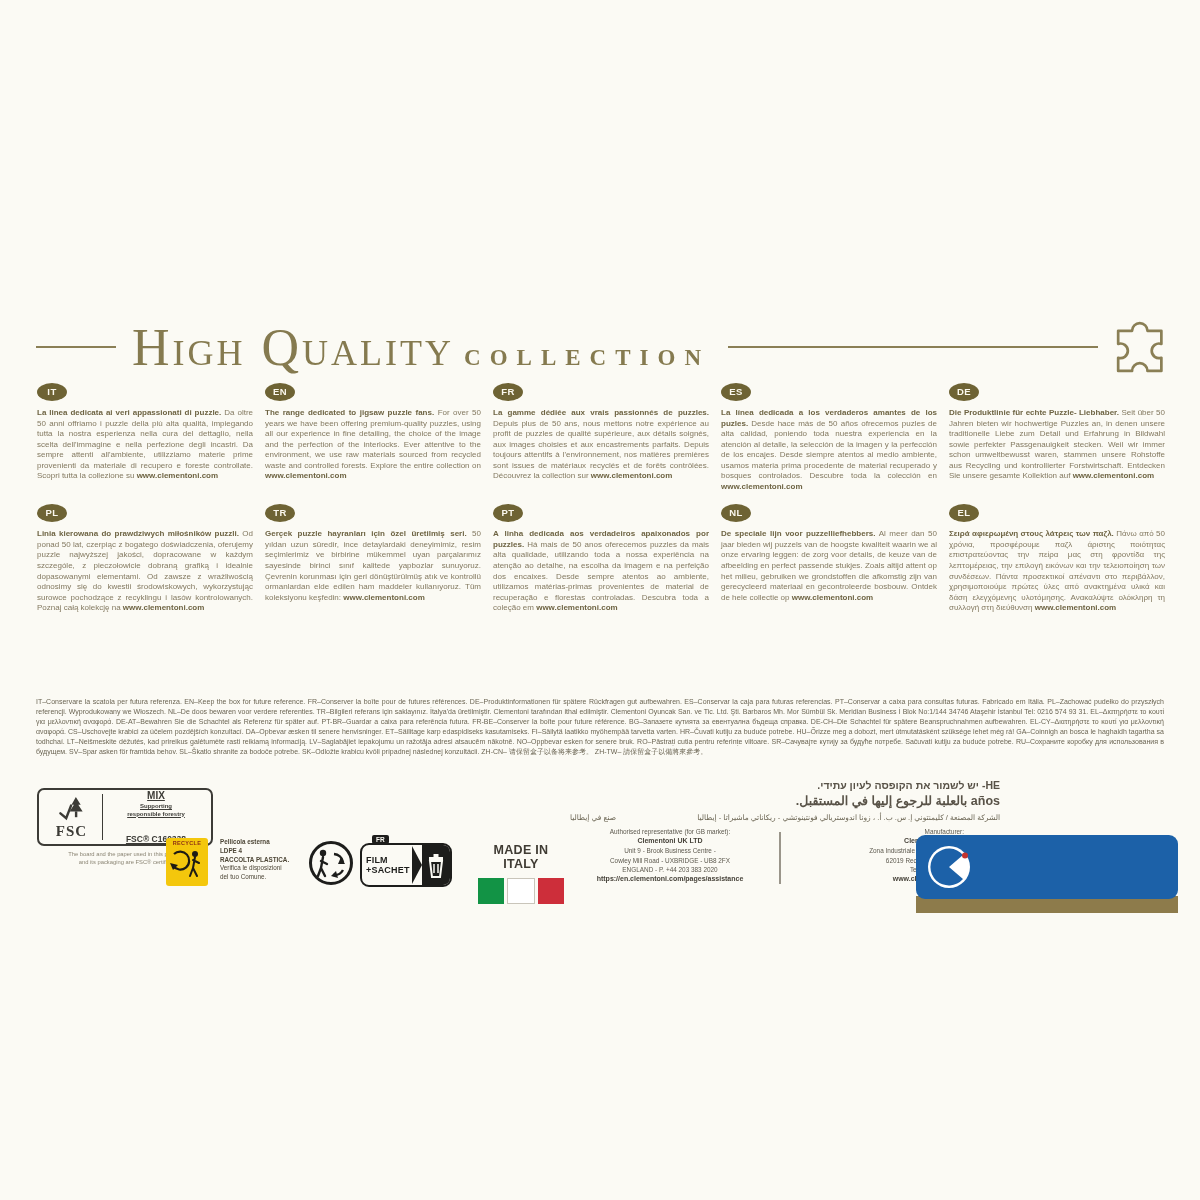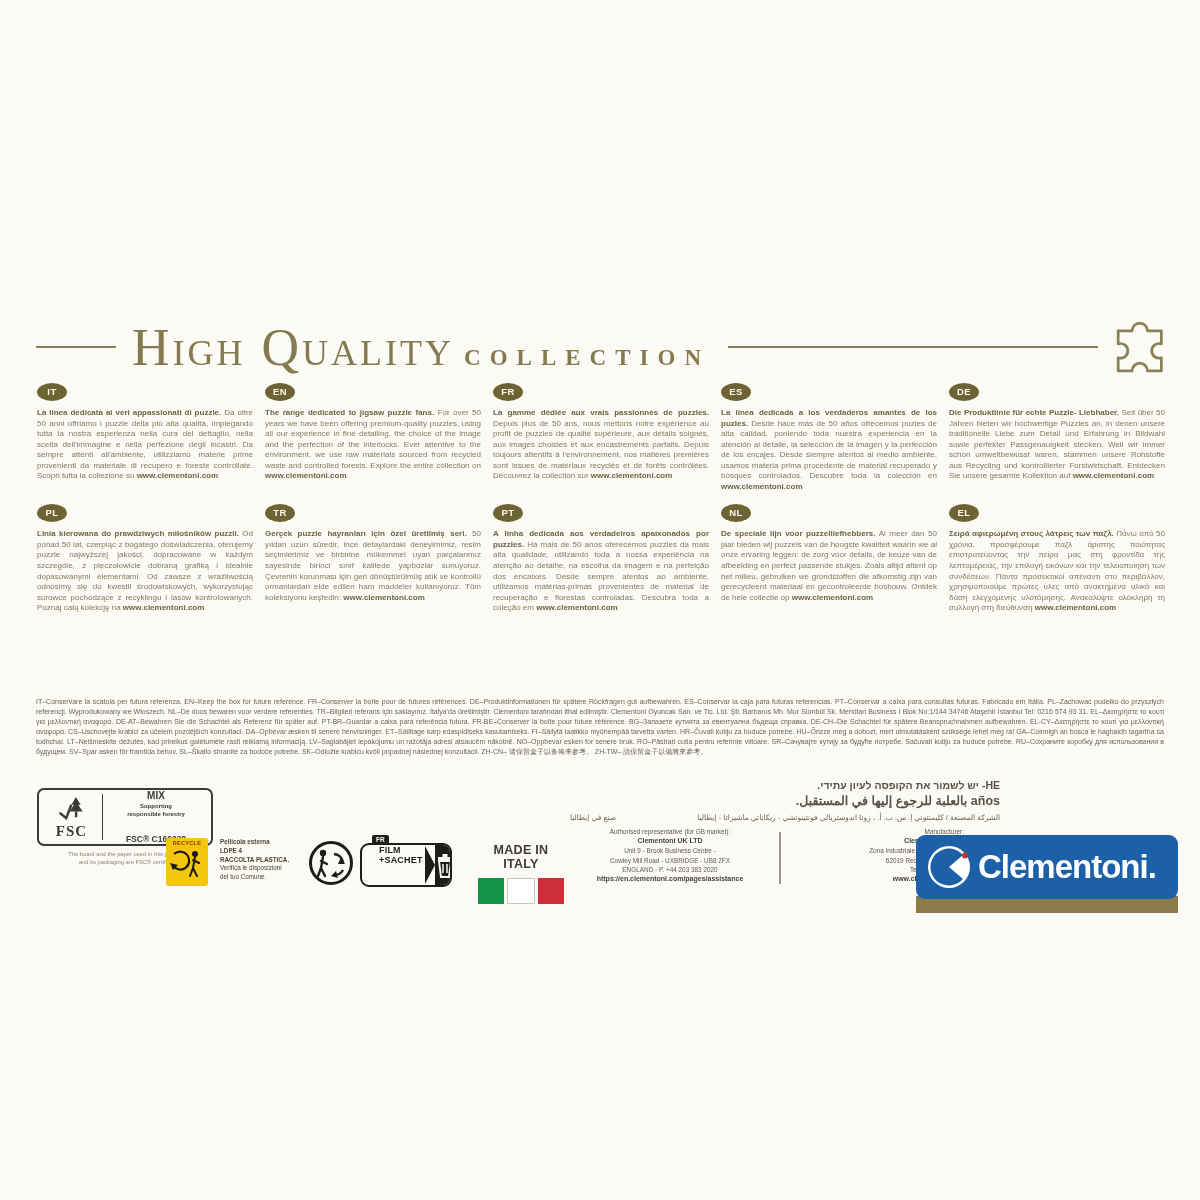--- a/index.html
+++ b/index.html
@@ -55,42 +55,42 @@
 
   
   .fsc-box {
     position:absolute; left:37px; top:788px; width:176px; height:58px;
     border:2px solid #3c3b36; border-radius:7px; background:#fbfaf4;
     display:flex; align-items:center; padding:4px 8px; color:#3c3b36;
   }
   .fsc-left { width:56px; text-align:center; border-right:1.5px solid #3c3b36; padding-right:6px; height:100%;
     display:flex; flex-direction:column; justify-content:space-between; align-items:center; }
   .fsc-word { font-family:"Liberation Serif", serif; font-size:15px; font-weight:bold; letter-spacing:1px; }
-  .fsc-right { flex:1; text-align:center; padding-left:6px; }
+  .fsc-right { flex:1; text-align:center; padding-left:6px;text-decoration:underline; }
   .fsc-mix { font-size:10px; font-weight:bold; }
   .fsc-support { font-size:6px; font-weight:bold; line-height:1.2; margin-top:2px; }
   .fsc-code { font-size:8.5px; font-weight:bold; margin-top:16px; }
   .fsc-caption { position:absolute; left:40px; top:851px; width:172px; font-size:5.8px; line-height:1.35; color:#8b8574; text-align:center; }
 
   
   .recycle-box {
     position:absolute; left:166px; top:838px; width:42px; height:48px;
     background:#f4c70c; border-radius:3px; text-align:center; padding-top:2px;
   }
   .recycle-label { font-size:5.5px; font-weight:bold; color:#8c2f14; letter-spacing:0.3px; }
   .recycle-text { position:absolute; left:220px; top:838px; font-size:6.3px; line-height:1.4; color:#4d4636; }
   .recycle-text .rt-bold { font-weight:bold; }
 
   .triman { position:absolute; left:308px; top:840px; }
 
   .film-sachet { position:absolute; left:360px; top:843px; width:92px; height:44px;
     border:2.5px solid #1d1d1b; border-radius:9px; background:#fbfaf4; display:flex; align-items:stretch; overflow:hidden; }
   .fs-tab { position:absolute; left:372px; top:835px; background:#1d1d1b; color:#fbfaf4;
     font-size:6.5px; font-weight:bold; padding:1px 4px; border-radius:2px; z-index:2; }
-  .fs-text { flex:1; display:flex; flex-direction:column; padding-left:17px;
+  .fs-text { flex:1; display:flex; flex-direction:column; justify-content:center; padding-left:4px;
     font-size:9px; font-weight:bold; color:#1d1d1b; line-height:1.15; letter-spacing:0.2px; }
   .fs-arrow { width:0; height:0; border-top:19.5px solid transparent; border-bottom:19.5px solid transparent;
     border-left:10px solid #1d1d1b; align-self:center; margin-left:2px; }
   .fs-bin { width:30px; background:#1d1d1b; display:flex; align-items:center; justify-content:center; }
 
   
   .made-italy { position:absolute; left:478px; top:843px; width:86px; text-align:center; }
   .mii-text { font-size:12.5px; font-weight:bold; color:#3f3b33; letter-spacing:0.3px; }
   .flag { display:flex; gap:3px; margin-top:7px; height:26px; }
   .flag span { flex:1; }
@@ -286,16 +286,15 @@
     <div class="addr-bold">www.clementoni.com</div>
   </div>
 
   <div class="logo-strip"></div>
   <div class="logo-panel">
     <svg width="46" height="46" viewBox="0 0 46 46">
       <circle cx="23" cy="23" r="21" fill="#ffffff"></circle>
       <path d="M37,11 A18.5,18.5 0 1 0 37,35 L23,23 Z" fill="#1c61a8"></path>
       <circle cx="39" cy="11.5" r="3" fill="#c2332f"></circle>
     </svg>
-    <span class="wordmark">Clementoni.</span>
   </div>
 
 </div>
 
 </body></html>

